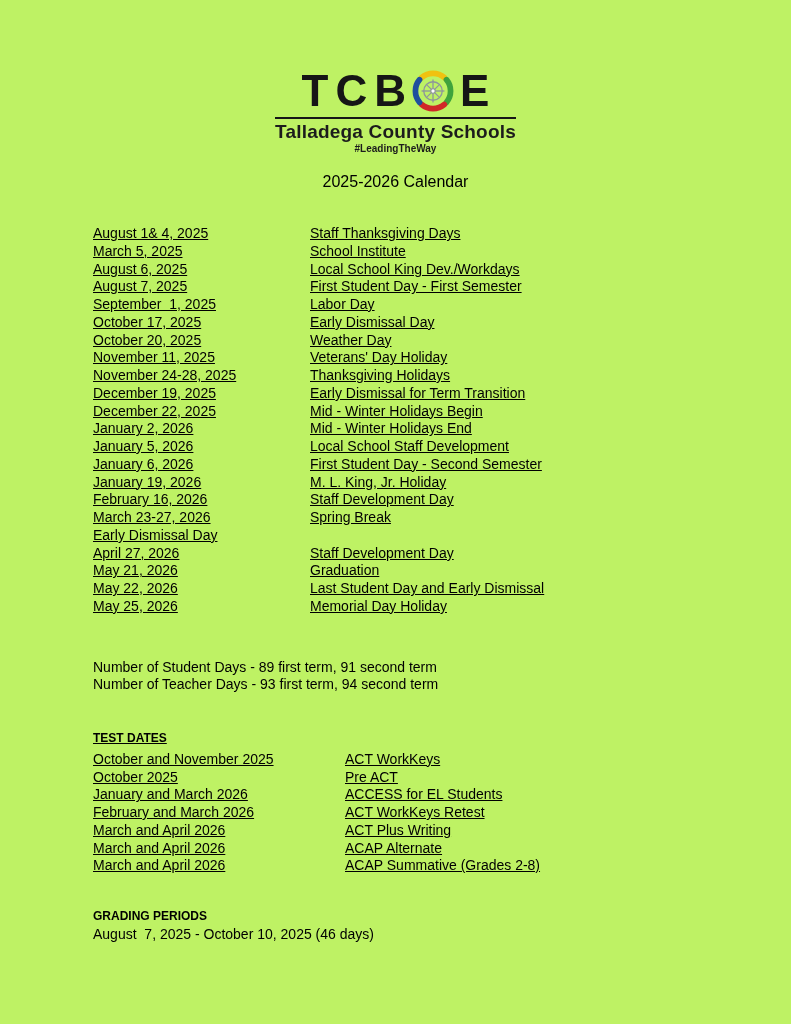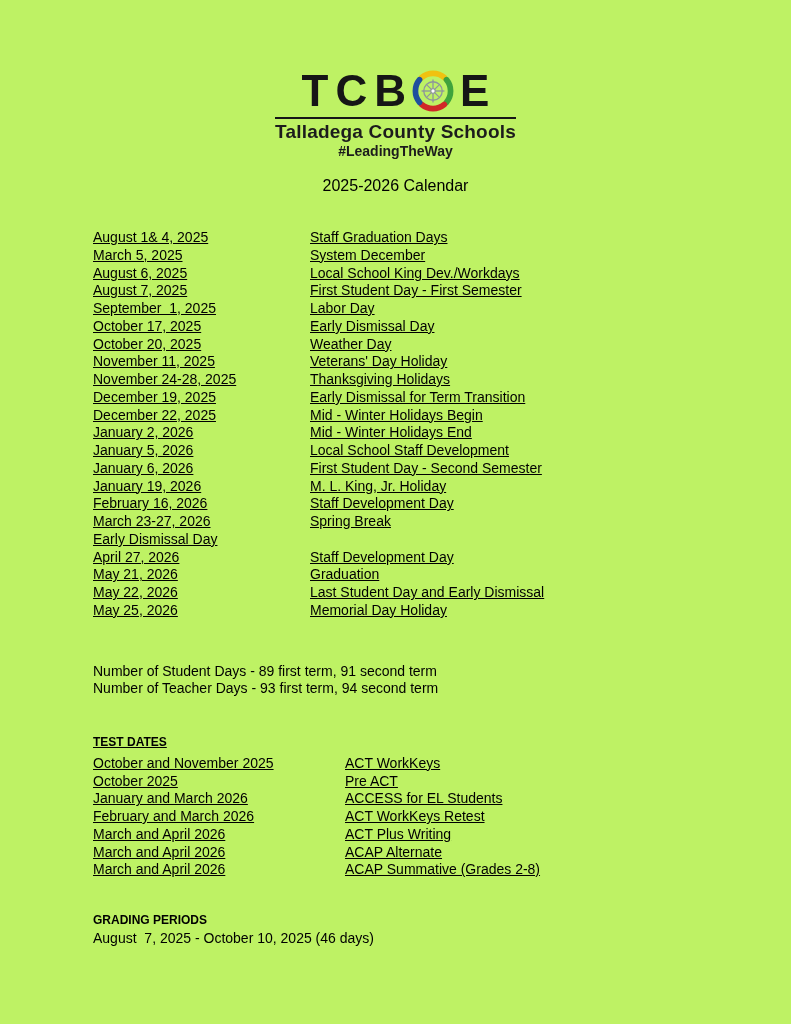--- a/index.html
+++ b/index.html
@@ -34,21 +34,21 @@
   .logo-text.after { letter-spacing: 0; margin-left: 5px; }
   .logo-o { width: 44px; height: 44px; flex: 0 0 auto; }
   .logo-divider { height: 2px; background: #161616; margin-top: 3px; }
   .school-name {
     font-size: 19px;
     font-weight: bold;
     margin-top: 2px;
     letter-spacing: 0.2px;
     color: #1c1c1c;
   }
-  .tagline { font-size: 14px; font-weight: bold; color: #1c1c1c; }
+  .tagline { font-size: 10px; font-weight: bold; color: #1c1c1c; }
   .page-title { font-size: 16px; font-weight: normal; margin-top: 17px; }
 
   
   .content {
     margin-left: 93px;
     margin-right: 40px;
     font-size: 14px;
     line-height: 17.75px;
   }
   .event-list { margin-top: 34px; }
@@ -104,25 +104,25 @@
     </div>
     <div class="page-title">2025-2026 Calendar</div>
   </div>
 
   <div class="content">
 
     <div class="event-list">
 
     <div class="row">
         <div>August 1&amp; 4, 2025</div>
-        <div>Staff Graduation Days</div>
+        <div>Staff Thanksgiving Days</div>
       </div>
         <div class="row">
         <div>March 5, 2025</div>
-        <div>System December</div>
+        <div>School Institute</div>
       </div>
         <div class="row">
         <div>August 6, 2025</div>
         <div>Local School King Dev./Workdays</div>
       </div>
         <div class="row">
         <div>August 7, 2025</div>
         <div>First Student Day - First Semester</div>
       </div>
         <div class="row">

